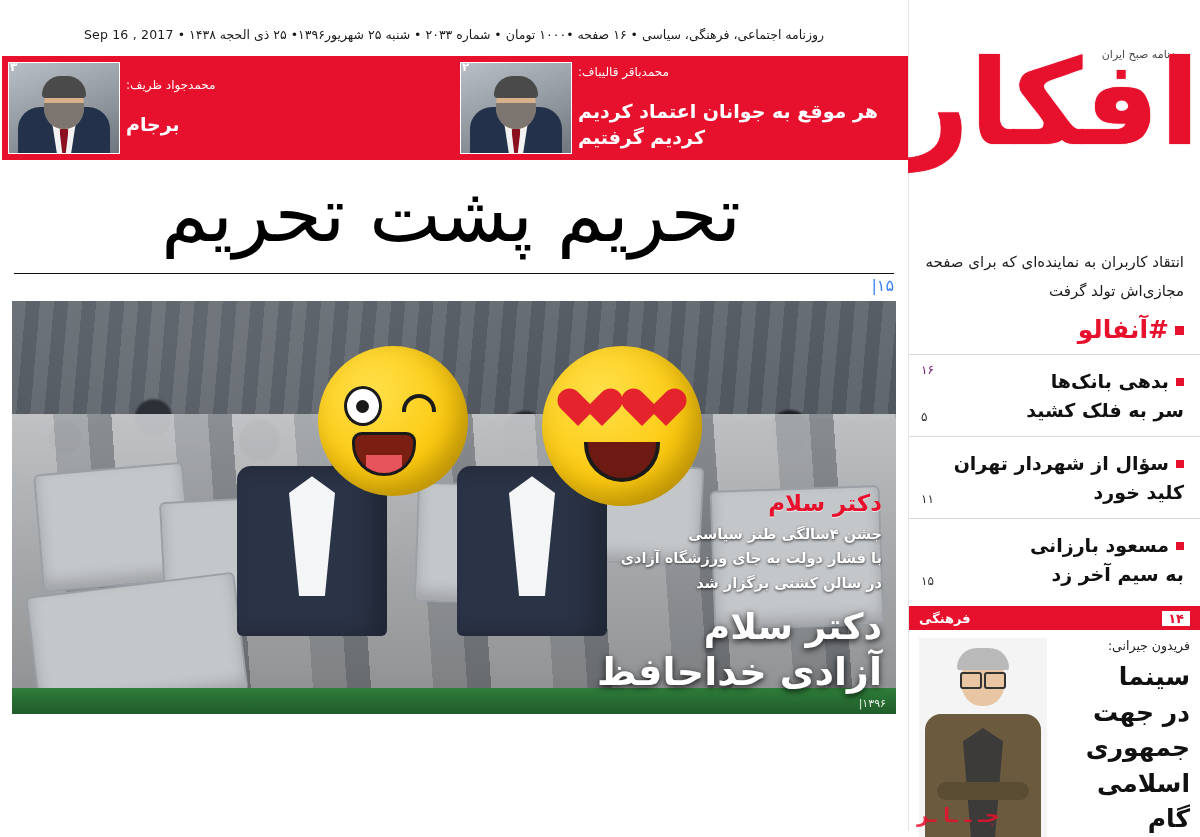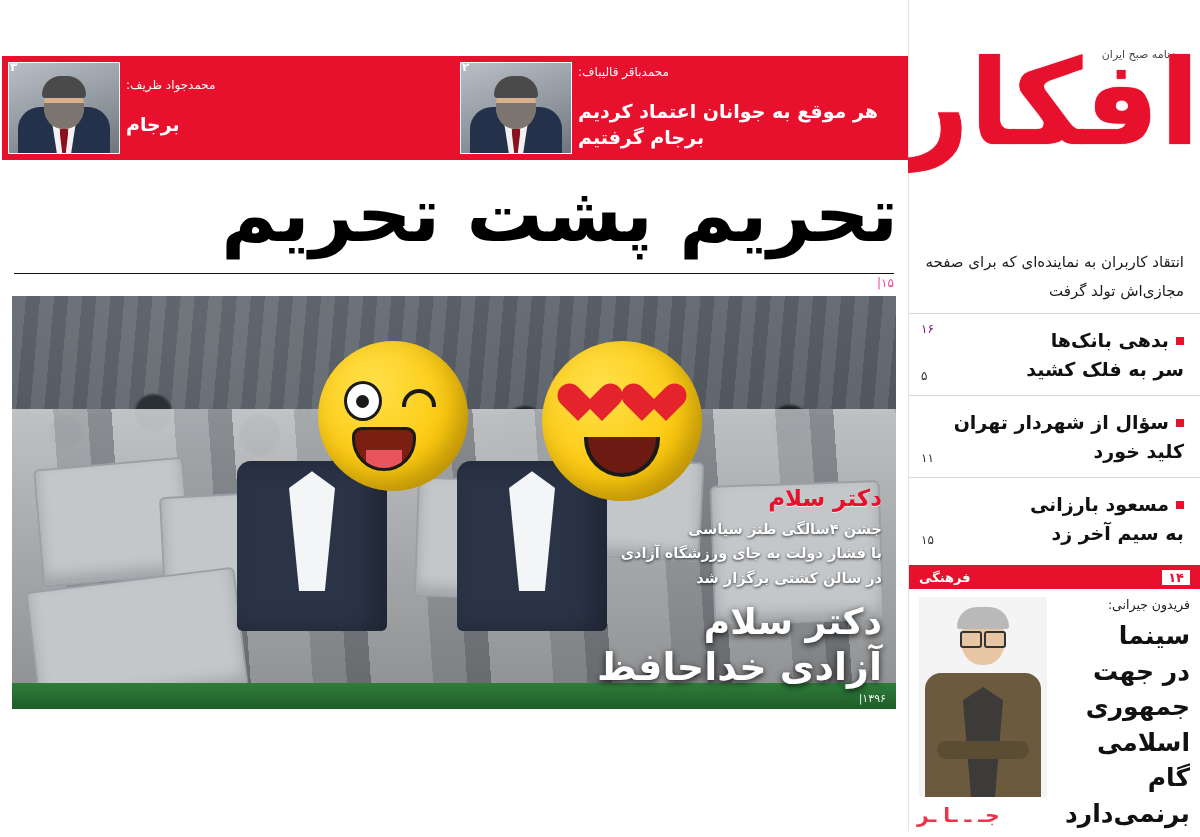--- a/index.html
+++ b/index.html
@@ -153,33 +153,33 @@
   }
   .overline {
     padding: 12px 18px 4px 18px;
     text-align: center;
     font-size: 21px;
     font-weight: 700;
     color: #111;
     letter-spacing: -0.3px;
   }
   .headline {
-    text-align: right;
+    text-align: center;
     font-size: 76px;
-    font-weight: 700;
+    font-weight: 400;
     color: #000;
     line-height: 1.28;
     letter-spacing: 2px;
     padding: 6px 10px 4px 4px;
   }
   .hr-rule {
     height: 1px; background: #111; margin: 6px 14px 0 14px;
   }
   .page-marker {
-    font-size: 12px; color: #ec4899; padding: 2px 0 4px 0;
+    font-size: 16px; color: #3b82f6; padding: 2px 0 4px 0;
     margin: 0 14px; text-align: right; direction: rtl;
   }
 
   
   .photo {
     position: relative;
     margin: 2px 12px 0 12px;
     height: 413px;
     overflow: hidden;
     background: #2a2f36;
@@ -376,39 +376,42 @@
   .bottom-brand {
     position: absolute; left: 8px; bottom: 4px;
     font-size: 20px; font-weight: 700; color: #e8112d; opacity: .85;
   }
 </style>
 </head>
 <body>
 
 <div class="page">
 
+  <div class="dateline">
+    <span>روزنامه اجتماعی، فرهنگی، سیاسی • ۱۶ صفحه •۱۰۰۰ تومان • شماره ۲۰۳۳ • شنبه ۲۵ شهریور۱۳۹۶• ۲۵ ذی الحجه ۱۴۳۸ • Sep 16 , 2017</span>
+  </div>
 
   <div class="red-band">
 
     <div class="teaser teaser-1">
       <div class="teaser-photo">
         <div class="portrait beard">
           <div class="bg"></div>
           <div class="body"></div>
           <div class="shirt"></div>
           <div class="tie"></div>
           <div class="head"></div>
           <div class="beard-sh"></div>
           <div class="hair"></div>
         </div>
       </div>
       <div class="teaser-text">
         <div class="teaser-kicker">محمدباقر قالیباف:</div>
         <div class="teaser-head">هر موقع به جوانان اعتماد کردیم</div>
-        <div class="teaser-head">برجام گرفتیم</div>
+        <div class="teaser-head">کردیم گرفتیم</div>
       </div>
       <div class="teaser-pagenum">۲</div>
     </div>
 
     <div class="teaser teaser-2">
       <div class="teaser-photo">
         <div class="portrait beard">
           <div class="bg"></div>
           <div class="body"></div>
           <div class="shirt"></div>
@@ -490,20 +493,23 @@
       </div>
 
       <div class="photo-credit">۱۳۹۶|</div>
     </div>
   </div>
 
   <div class="sidebar">
 
     <div class="sb-lede">انتقاد کاربران به نماینده‌ای که برای صفحه مجازی‌اش تولد گرفت</div>
 
+    <div class="sb-hash">
+      <span class="sq"></span><span>#آنفالو</span>
+    </div>
 
     <div class="sb-item">
       <div class="sb-item-title">
         <span class="sb-bullet"></span><span>بدهی بانک‌ها</span>
       </div>
       <div class="sb-item-title">سر به فلک کشید</div>
       <div class="sb-page-top">۱۶</div>
       <div class="sb-page">۵</div>
     </div>
 

